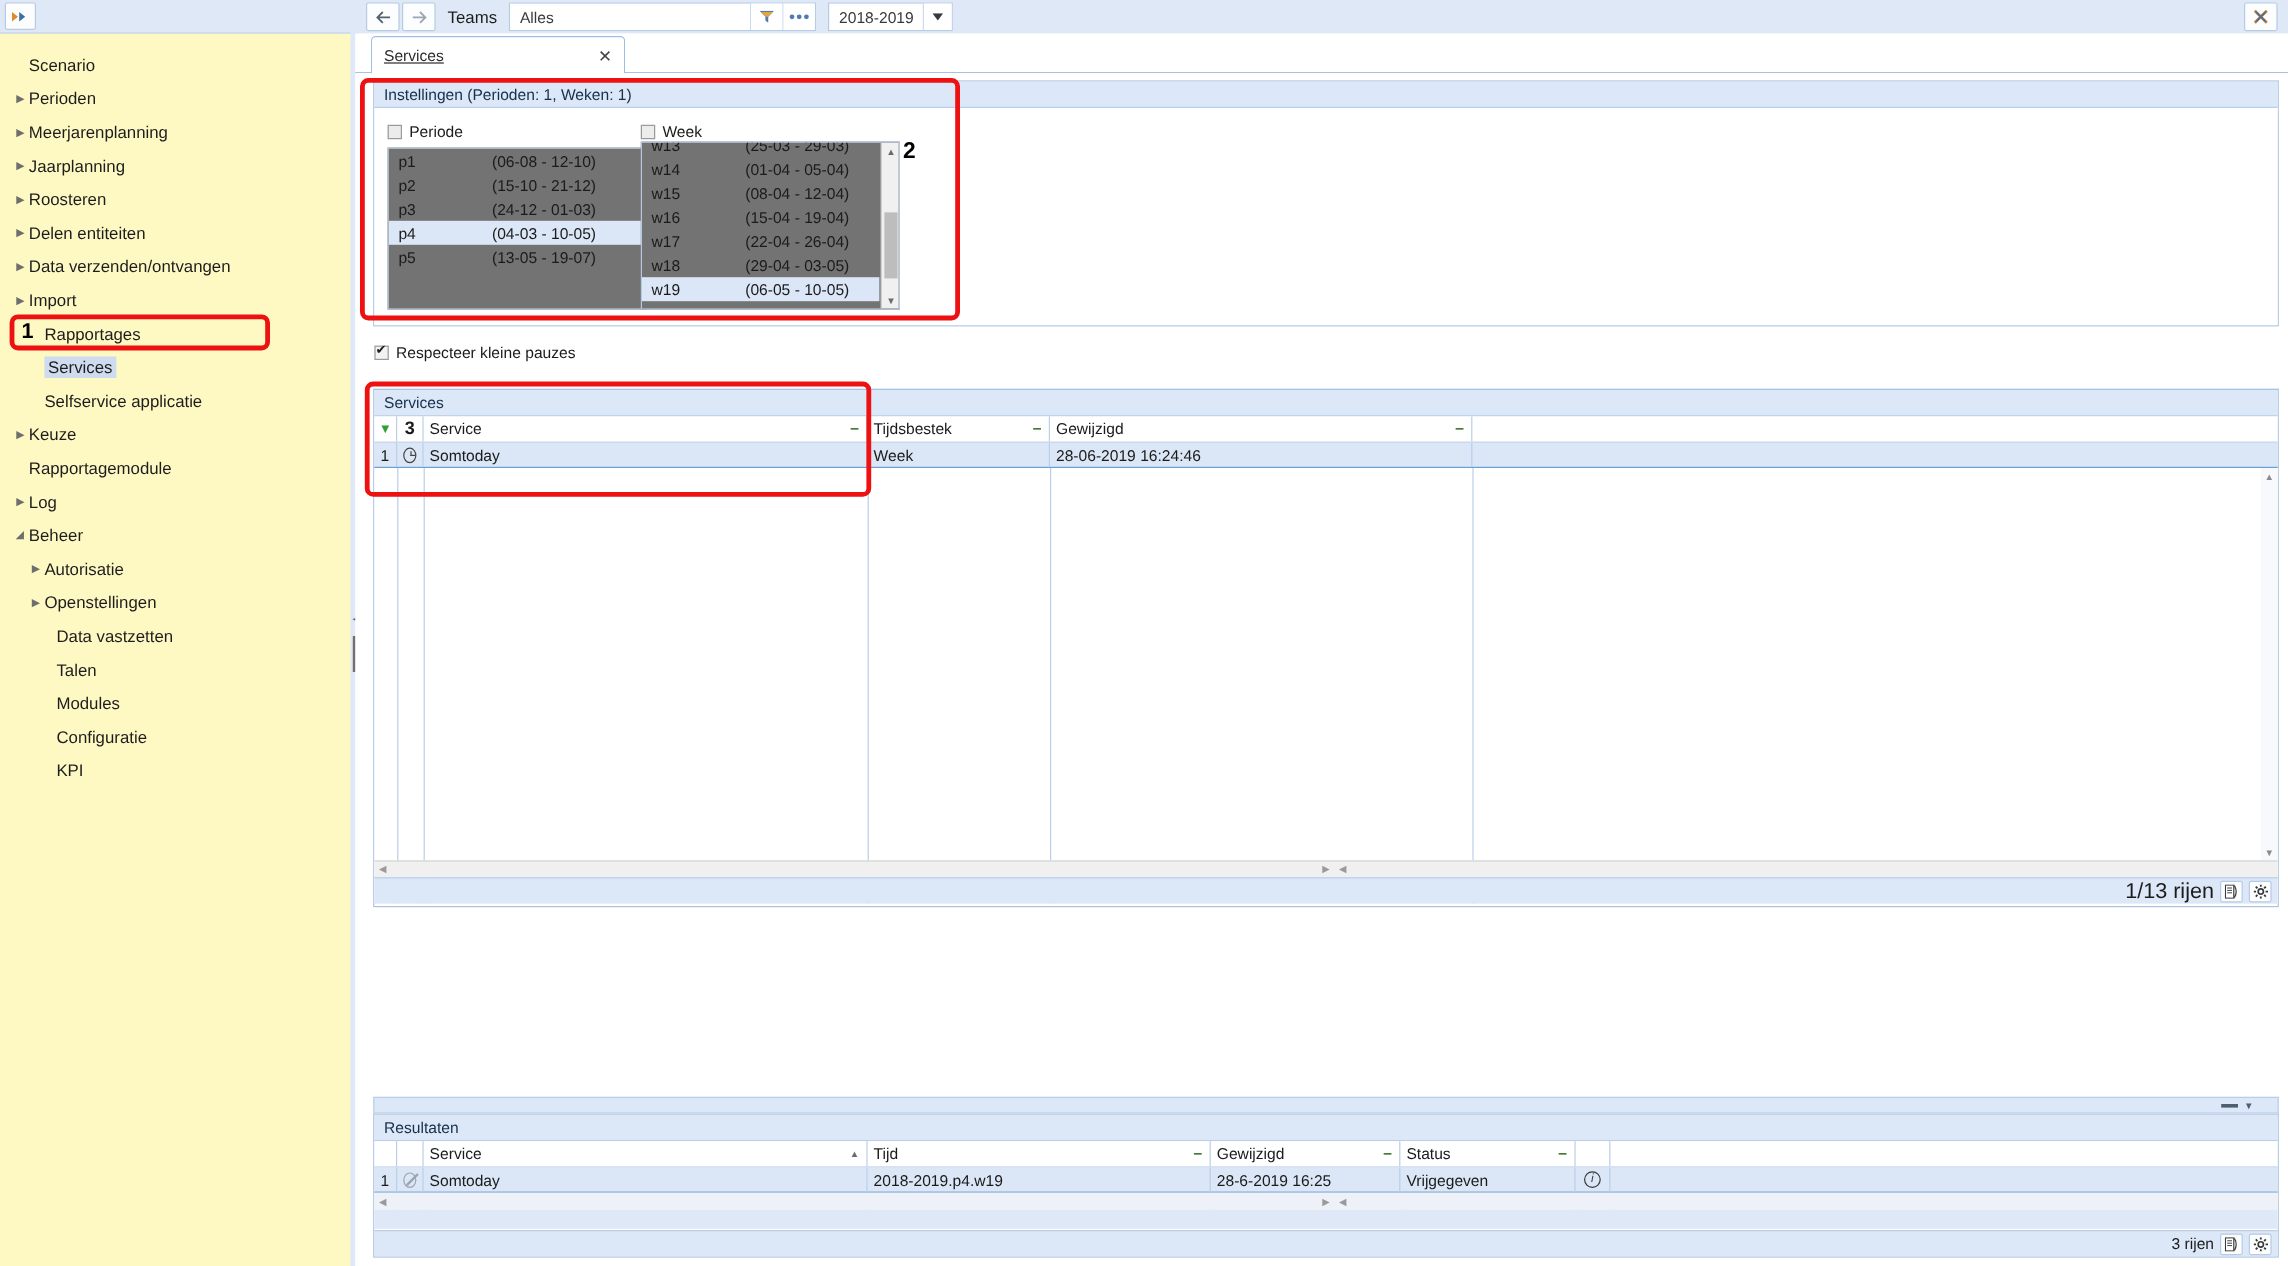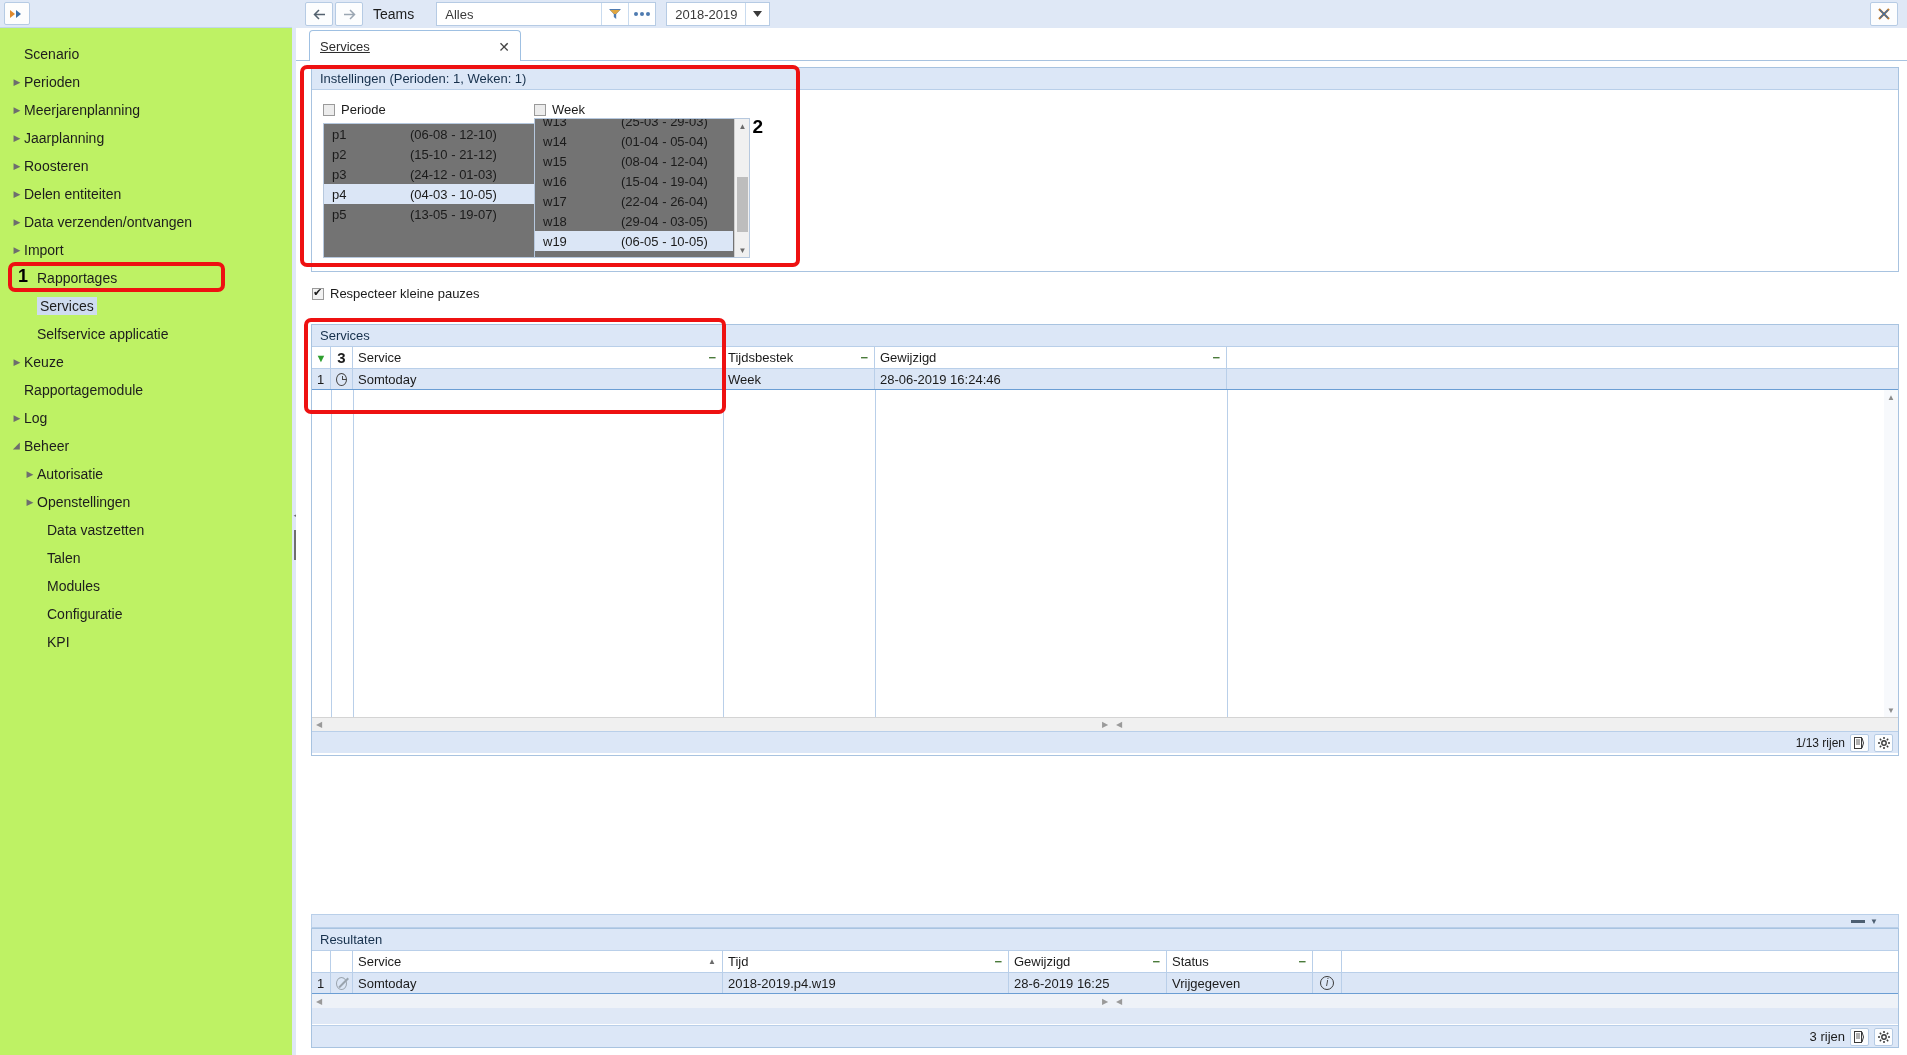--- a/index.html
+++ b/index.html
@@ -10,21 +10,21 @@
     font-family: "Liberation Sans", sans-serif;
     font-size: 13px;
     color: #1a1a1a;
     background: #ffffff;
   }
   .app { position: relative; width: 1907px; height: 1055px; }
 
   
   .sidebar {
     position: absolute; left: 0; top: 0; width: 296px; height: 1055px;
-    background: #bef264; border-right: 1px solid #a8c3e0;
+    background: #fef9c3; border-right: 1px solid #a8c3e0;
   }
   .sidebar-head {
     height: 28px; background: #dfe8f6; border-bottom: 1px solid #c2d5ec;
     display: flex; align-items: center; padding-left: 4px;
   }
   .collapse-btn {
     width: 26px; height: 23px; background: #fdfdfd; border: 1px solid #b6cbe4;
     border-radius: 2px; display: flex; align-items: center; justify-content: center;
     cursor: pointer;
   }
@@ -75,21 +75,21 @@
   .combo {
     height: 24px; background: #ffffff; border: 1px solid #b6cbe4;
     display: flex; align-items: center;
   }
   .combo .val { padding: 0 8px; color: #3a3a3a; font-size: 13px; white-space: nowrap; }
   .combo .sep { width: 1px; height: 22px; background: #c9dbef; }
   .combo .btn {
     width: 26px; height: 22px; display: flex; align-items: center; justify-content: center;
     cursor: pointer; background: #ffffff;
   }
-  .teams-combo { width: 220px; margin-left: 12px; }
+  .teams-combo { width: 256px; }
   .teams-combo .val { flex: 1; }
   .year-combo { width: 104px; margin-left: 10px; }
   .year-combo .val { flex: 1; }
   .topbar-spacer { flex: 1; }
   .close-x {
     width: 28px; height: 24px; background: #fcfdfe; border: 1px solid #b6cbe4;
     border-radius: 2px; display: flex; align-items: center; justify-content: center;
     cursor: pointer; margin-right: 9px;
   }
 
@@ -229,21 +229,21 @@
   .grid-hscroll {
     position: absolute; left: 0; right: 0; bottom: 22px; height: 14px;
     background: #f0f0f0; border-top: 1px solid #d4d4d4; display: flex; align-items: center;
   }
   .hs-arrow { width: 14px; text-align: center; color: #9a9a9a; font-size: 8px; cursor: pointer; }
   .hs-track { flex: 1; }
   .grid-status {
     position: absolute; left: 0; right: 0; bottom: 0; height: 22px;
     background: #dce7f7; border-top: 1px solid #b9cfe9;
     display: flex; align-items: center; justify-content: flex-end; padding-right: 5px;
-    gap: 5px; font-size: 12px; color: #1b1b1b;
+    gap: 5px; font-size: 18px; color: #1b1b1b;
   }
   .sb-btn {
     width: 19px; height: 18px; background: #fcfdfe; border: 1px solid #b6cbe4;
     border-radius: 2px; display: flex; align-items: center; justify-content: center;
     cursor: pointer; color: #3a3a3a; font-size: 11px;
   }
   .grid-vscroll {
     position: absolute; right: 0; top: 0; width: 14px; bottom: 0;
     background: #f7f9fc;
   }

